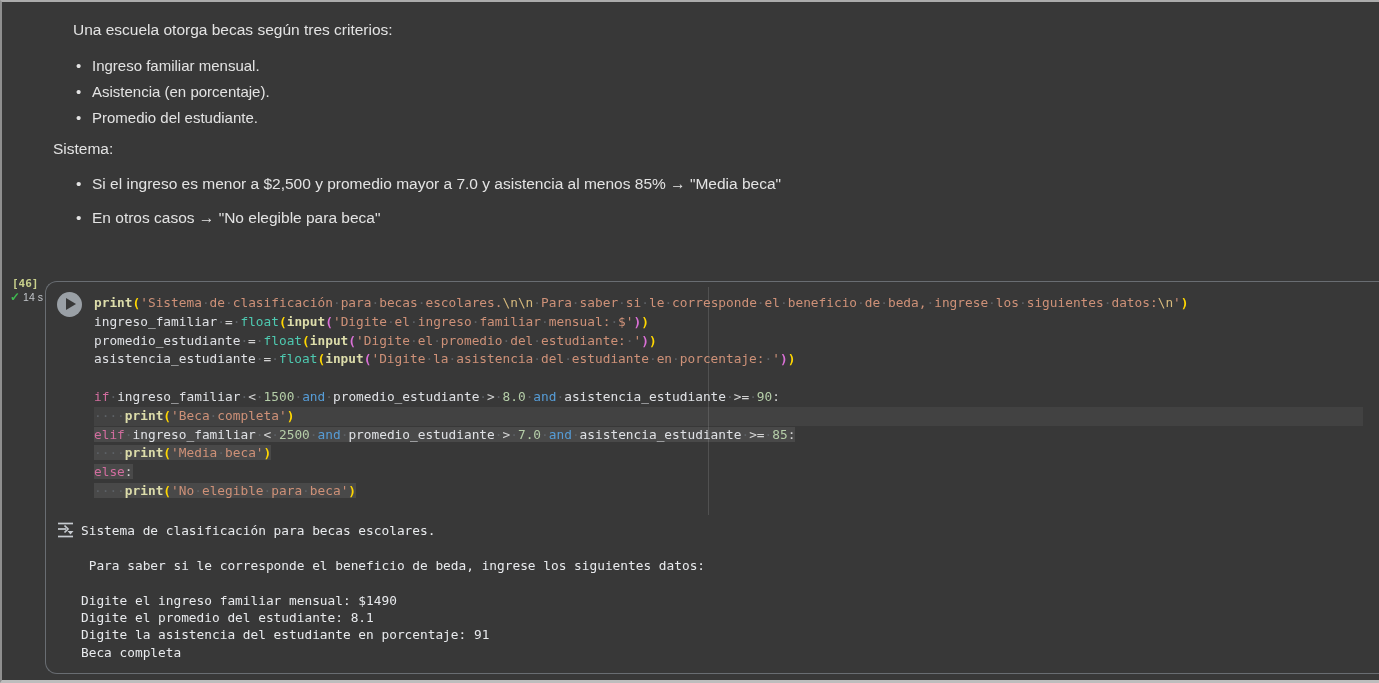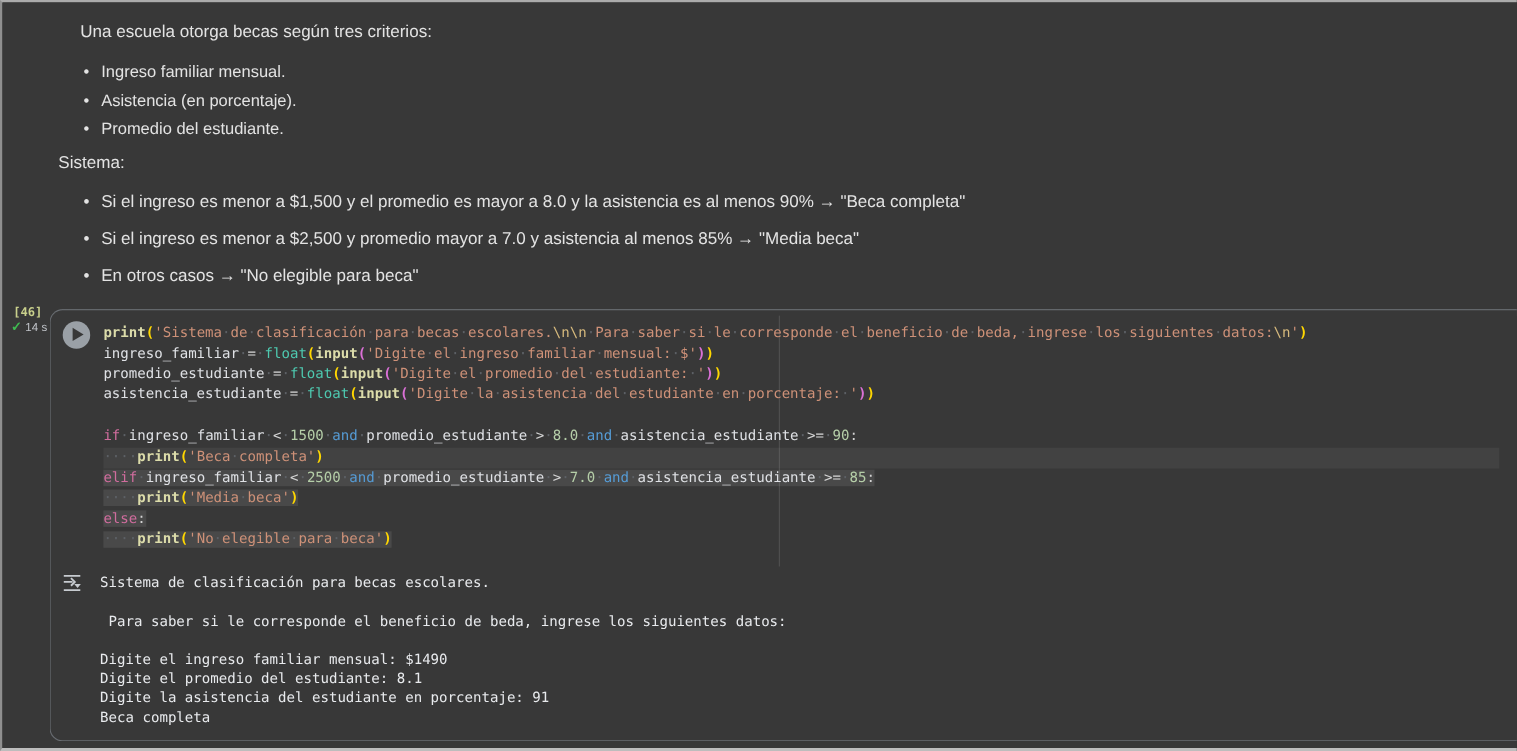--- a/index.html
+++ b/index.html
@@ -57,40 +57,39 @@
   .tok-str{color:var(--str);}
   .tok-esc{color:var(--esc);}
   .tok-num{color:var(--num);}
   .tok-op{color:var(--op);}
   .tok-var{color:var(--var);}
   .tok-b1{color:var(--b1);font-weight:bold;}
   .tok-b2{color:var(--b2);font-weight:bold;}
   .ws{color:var(--ws);}
   
   .output-icon{position:absolute;left:10px;top:238px;width:20px;height:20px;cursor:pointer;}
-  .output{position:absolute;left:45px;top:240px;right:10px;
+  .output{position:absolute;left:35px;top:240px;right:10px;
     font-family:"DejaVu Sans Mono",monospace;font-size:12.8px;line-height:17.4px;
     color:var(--out-text);white-space:pre;}
   .out-line{height:17.4px;}
 </style>
 </head>
 <body>
 
 <div class="frame"></div>
 
 <div>
   <div class="md-intro">Una escuela otorga becas según tres criterios:</div>
   <ul class="md-list md-criteria">
       <li>Ingreso familiar mensual.</li>
       <li>Asistencia (en porcentaje).</li>
       <li>Promedio del estudiante.</li>
     </ul>
   <div class="md-rules-label">Sistema:</div>
   <ul class="md-list md-rules">
-      <li>Si el ingreso es menor a $1,500 y el promedio es mayor a 8.0 y la asistencia es al menos 90% → "Beca completa"</li>
       <li>Si el ingreso es menor a $2,500 y promedio mayor a 7.0 y asistencia al menos 85% → "Media beca"</li>
       <li>En otros casos → "No elegible para beca"</li>
     </ul>
 </div>
 
 <div class="exec-count">[46]</div>
 <div class="exec-status"><span class="check">✓</span><span>14 s</span></div>
 
 <div class="cell">
   <button class="run-btn">

